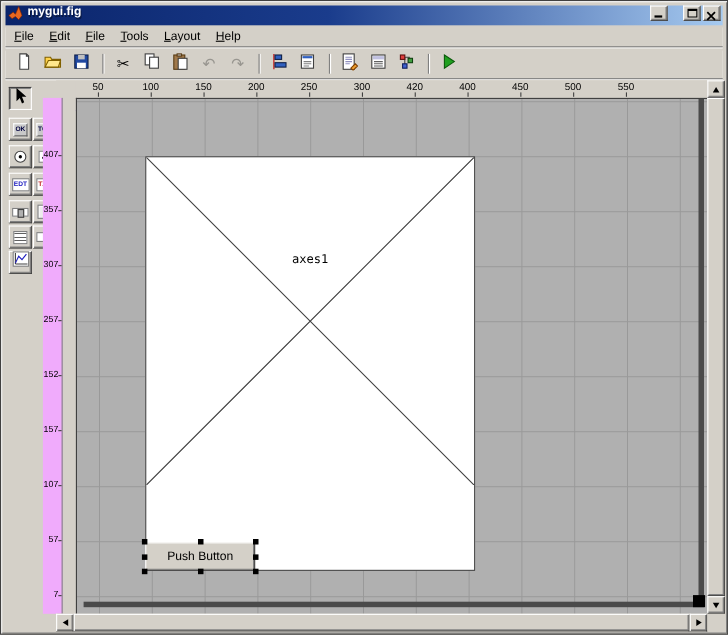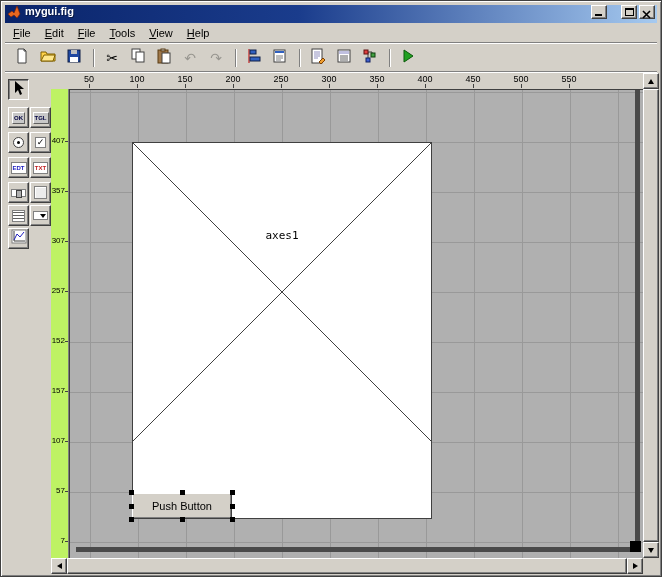--- a/index.html
+++ b/index.html
@@ -68,21 +68,21 @@
   .popup-ic { width:15px; height:9px; background:#fff; border:1px solid #808080; position:relative; }
   .popup-ic::after { content:""; position:absolute; right:1px; top:2px; width:0; height:0;
                      border:3px solid transparent; border-top:4px solid #000; }
 
   
   .ruler-corner { position:absolute; left:50px; top:72px; width:18px; height:16px; background:#d4d0c8; }
   .h-ruler { position:absolute; left:68px; top:72px; width:574px; height:28px; background:#d4d0c8;
              border-bottom:1px solid #6d28d9; font-size:9px; color:#000; }
   .hlab { position:absolute; top:1px; width:24px; text-align:center; }
   .hlab::after { content:""; position:absolute; left:50%; bottom:-4px; width:1px; height:4px; background:#404040; }
-  .v-ruler { position:absolute; left:50px; top:88px; width:18px; height:469px; background:#bef264;
+  .v-ruler { position:absolute; left:38px; top:88px; width:18px; height:469px; background:#f0abfc;
              border-right:1px solid #808080; font-size:8px; color:#000;text-decoration:underline; }
   .vlab { position:absolute; right:3px; height:10px; line-height:10px; text-align:right; }
   .vlab::after { content:""; position:absolute; right:-3px; top:5px; width:3px; height:1px; background:#404040; }
 
   .canvas { position:absolute; left:68px; top:88px; width:574px; height:469px;
             background-color:#b0b0b0;
             background-image:
               linear-gradient(to right, #999999 1px, transparent 1px),
               linear-gradient(to bottom, #999999 1px, transparent 1px);
             background-size:48px 50px; background-position:20px 52px;
@@ -145,21 +145,21 @@
             </svg></span>
         </button>
     </span>
   </div>
 
   <div class="menubar">
     <span class="menu-item">File</span>
     <span class="menu-item">Edit</span>
     <span class="menu-item">File</span>
     <span class="menu-item">Tools</span>
-    <span class="menu-item">View</span>
+    <span class="menu-item">Layout</span>
     <span class="menu-item">Help</span>
   </div>
 
   <div class="toolbar">
     <span class="tbtn">
         <span><svg width="16" height="16">
             <path d="M4 1 h6 l2 2 v12 h-8 z" fill="#fff" stroke="#404040"></path>
             <path d="M10 1 v2 h2" fill="none" stroke="#404040"></path>
           </svg></span>
       </span>
@@ -291,21 +291,21 @@
   </div>
 
   <div class="ruler-corner"></div>
   <div class="h-ruler">
     <span class="hlab" style="left:8px">50</span>
     <span class="hlab" style="left:56px">100</span>
     <span class="hlab" style="left:104px">150</span>
     <span class="hlab" style="left:152px">200</span>
     <span class="hlab" style="left:200px">250</span>
     <span class="hlab" style="left:248px">300</span>
-    <span class="hlab" style="left:296px">350</span>
+    <span class="hlab" style="left:296px">420</span>
     <span class="hlab" style="left:344px">400</span>
     <span class="hlab" style="left:392px">450</span>
     <span class="hlab" style="left:440px">500</span>
     <span class="hlab" style="left:488px">550</span>
   </div>
   <div class="v-ruler">
     <span class="vlab" style="top:47px">407</span>
     <span class="vlab" style="top:97px">357</span>
     <span class="vlab" style="top:147px">307</span>
     <span class="vlab" style="top:197px">257</span>

